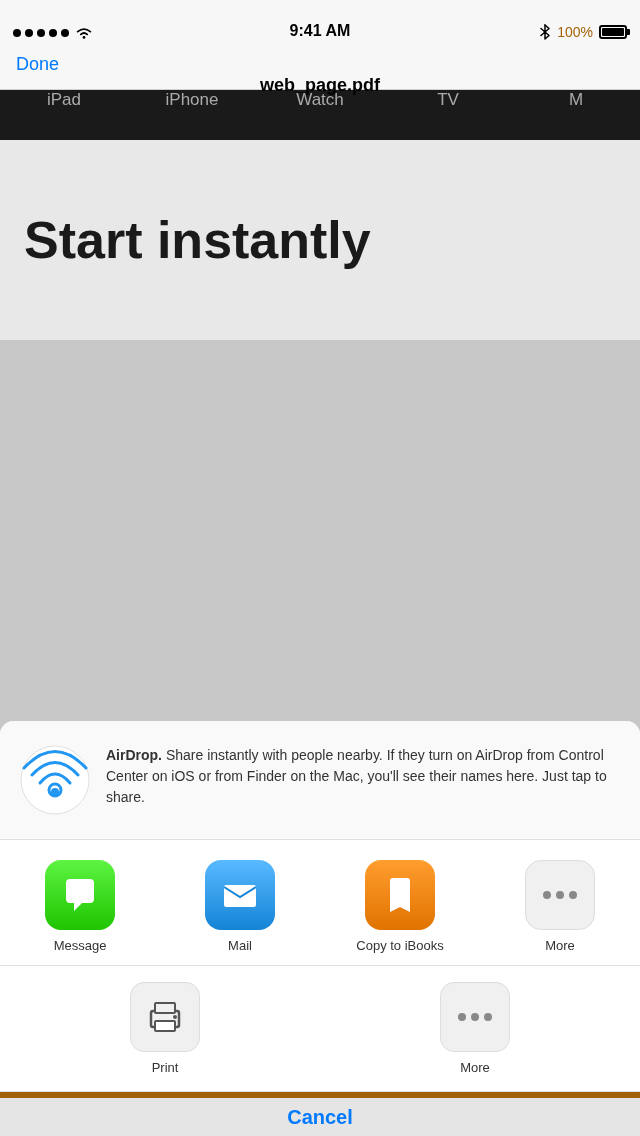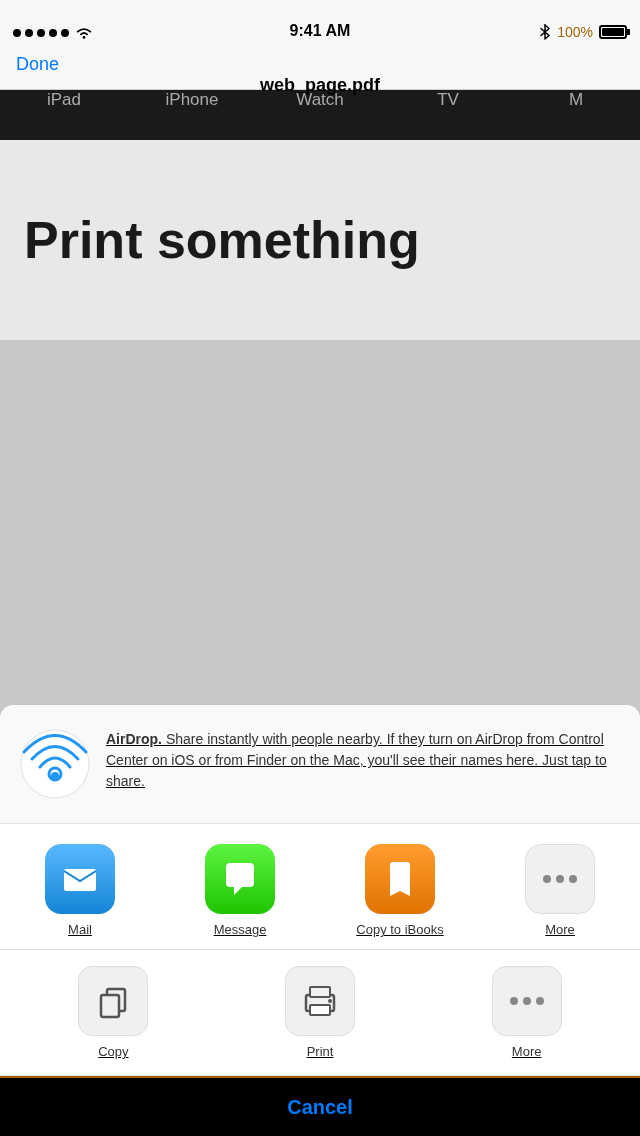--- a/index.html
+++ b/index.html
@@ -153,21 +153,20 @@
       left: 0;
       width: 100%;
       z-index: 100;
     }
 
     .share-sheet {
       background: #fff;
       border-radius: 14px 14px 0 0;
       overflow: hidden;
       margin: 0 0 0 0;
-      text-decoration: underline;
     }
 
     
     .airdrop-section {
       background: #f9f9f9;
       padding: 24px 20px;
       display: flex;
       align-items: flex-start;
       gap: 16px;
       border-bottom: 1px solid #e0e0e0;
@@ -248,24 +247,24 @@
     }
     .action-label {
       font-size: 13px;
       color: #333;
       text-align: center;
     }
 
     
     .cancel-btn {
       width: 100%;
-      height: 60px;
-      background: #000000;
+      height: 44px;
+      background: #e5e5e5;
       border: none;
-      border-top: 2px solid #a16207;
+      border-top: 6px solid #a16207;
       font-size: 20px;
       color: #007aff;
       font-weight: 600;
       cursor: pointer;
       display: flex;
       align-items: center;
       justify-content: center;
     }
 
     
@@ -324,21 +323,21 @@
 
 <div class="tab-bar">
   <div class="tab-item">iPad</div>
   <div class="tab-item">iPhone</div>
   <div class="tab-item">Watch</div>
   <div class="tab-item">TV</div>
   <div class="tab-item">M</div>
 </div>
 
 <div class="page-content">
-  <span class="page-heading">Print something</span>
+  <span class="page-heading">Start instantly</span>
 </div>
 
 <div class="share-sheet-overlay">
   <div class="share-sheet">
 
     <div class="airdrop-section">
       <div class="airdrop-icon">
         <svg viewBox="0 0 70 70" xmlns="http://www.w3.org/2000/svg">
           <circle cx="35" cy="35" r="34" fill="white" stroke="#e0e0e0" stroke-width="1"></circle>
 
@@ -350,36 +349,36 @@
         </svg>
       </div>
       <div class="airdrop-text">
         <strong>AirDrop.</strong><span> Share instantly with people nearby. If they turn on AirDrop from Control Center on iOS or from Finder on the Mac, you'll see their names here. Just tap to share.</span>
       </div>
     </div>
 
     <div class="share-apps-row">
 
       <div class="share-app-item">
+        <div class="app-icon message">
+          <svg width="40" height="40" viewBox="0 0 40 40">
+            <path d="M6 8 Q6 4 10 4 L30 4 Q34 4 34 8 L34 24 Q34 28 30 28 L22 28 L14 36 L14 28 L10 28 Q6 28 6 24 Z" fill="white"></path>
+          </svg>
+        </div>
+        <span class="app-label">Message</span>
+      </div>
+
+      <div class="share-app-item">
         <div class="app-icon mail">
           <svg width="40" height="40" viewBox="0 0 40 40">
             <rect x="4" y="10" width="32" height="22" rx="2" fill="white"></rect>
             <path d="M4 12 L20 22 L36 12" stroke="#1484d6" stroke-width="2" fill="none"></path>
           </svg>
         </div>
         <span class="app-label">Mail</span>
-      </div>
-
-      <div class="share-app-item">
-        <div class="app-icon message">
-          <svg width="40" height="40" viewBox="0 0 40 40">
-            <path d="M6 8 Q6 4 10 4 L30 4 Q34 4 34 8 L34 24 Q34 28 30 28 L22 28 L14 36 L14 28 L10 28 Q6 28 6 24 Z" fill="white"></path>
-          </svg>
-        </div>
-        <span class="app-label">Message</span>
       </div>
 
       <div class="share-app-item">
         <div class="app-icon ibooks">
           <svg width="40" height="40" viewBox="0 0 40 40">
             <path d="M10 6 Q10 3 13 3 L27 3 Q30 3 30 6 L30 37 L20 32 L10 37 Z" fill="white"></path>
           </svg>
         </div>
         <span class="app-label">Copy to iBooks</span>
       </div>
@@ -392,29 +391,20 @@
               <span></span>
           </div>
         </div>
         <span class="app-label">More</span>
       </div>
 
     </div>
 
     <div class="actions-row">
 
-      <div class="action-item">
-        <div class="action-icon-box">
-          <svg width="36" height="36" viewBox="0 0 36 36" fill="none">
-            <rect x="12" y="6" width="18" height="22" rx="2" fill="none" stroke="#555" stroke-width="2.5"></rect>
-            <rect x="6" y="12" width="18" height="22" rx="2" fill="#f0f0f0" stroke="#555" stroke-width="2.5"></rect>
-          </svg>
-        </div>
-        <span class="action-label">Copy</span>
-      </div>
 
       <div class="action-item">
         <div class="action-icon-box">
           <svg width="40" height="36" viewBox="0 0 40 36" fill="none">
             <rect x="6" y="12" width="28" height="16" rx="2" fill="none" stroke="#555" stroke-width="2.5"></rect>
             <rect x="10" y="4" width="20" height="10" rx="1" fill="#f0f0f0" stroke="#555" stroke-width="2"></rect>
             <rect x="10" y="22" width="20" height="10" rx="1" fill="white" stroke="#555" stroke-width="2"></rect>
             <circle cx="30" cy="18" r="2" fill="#555"></circle>
           </svg>
         </div>

